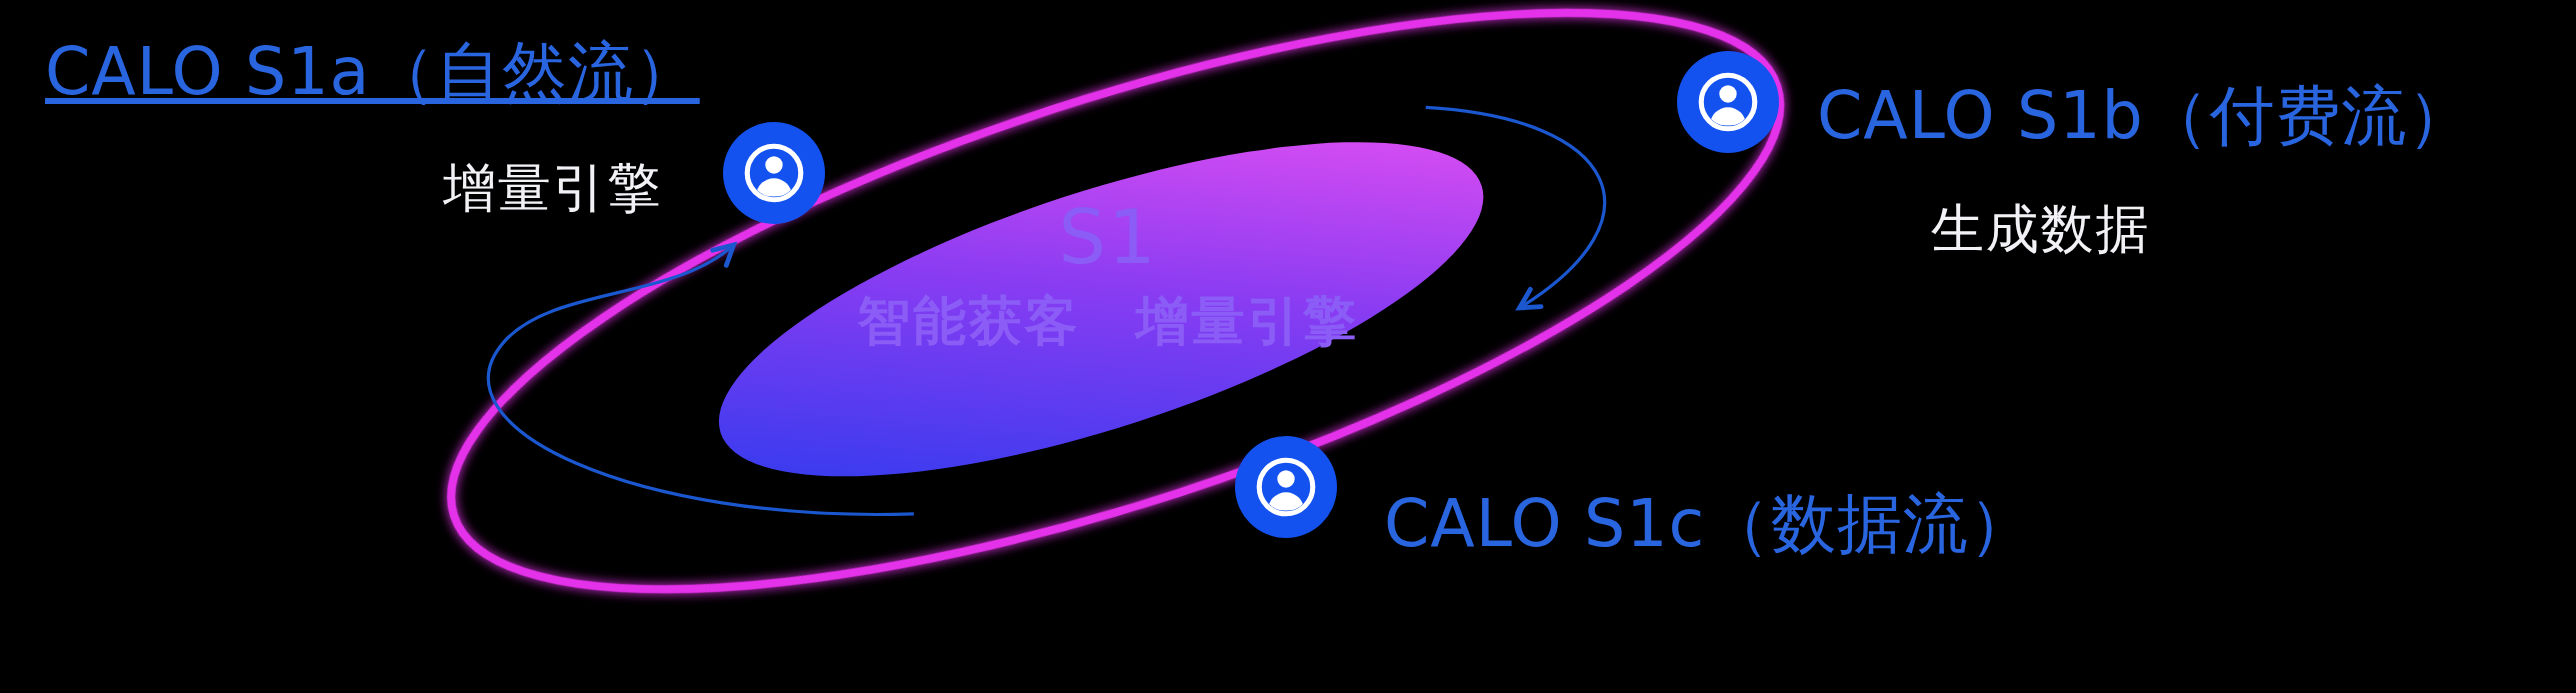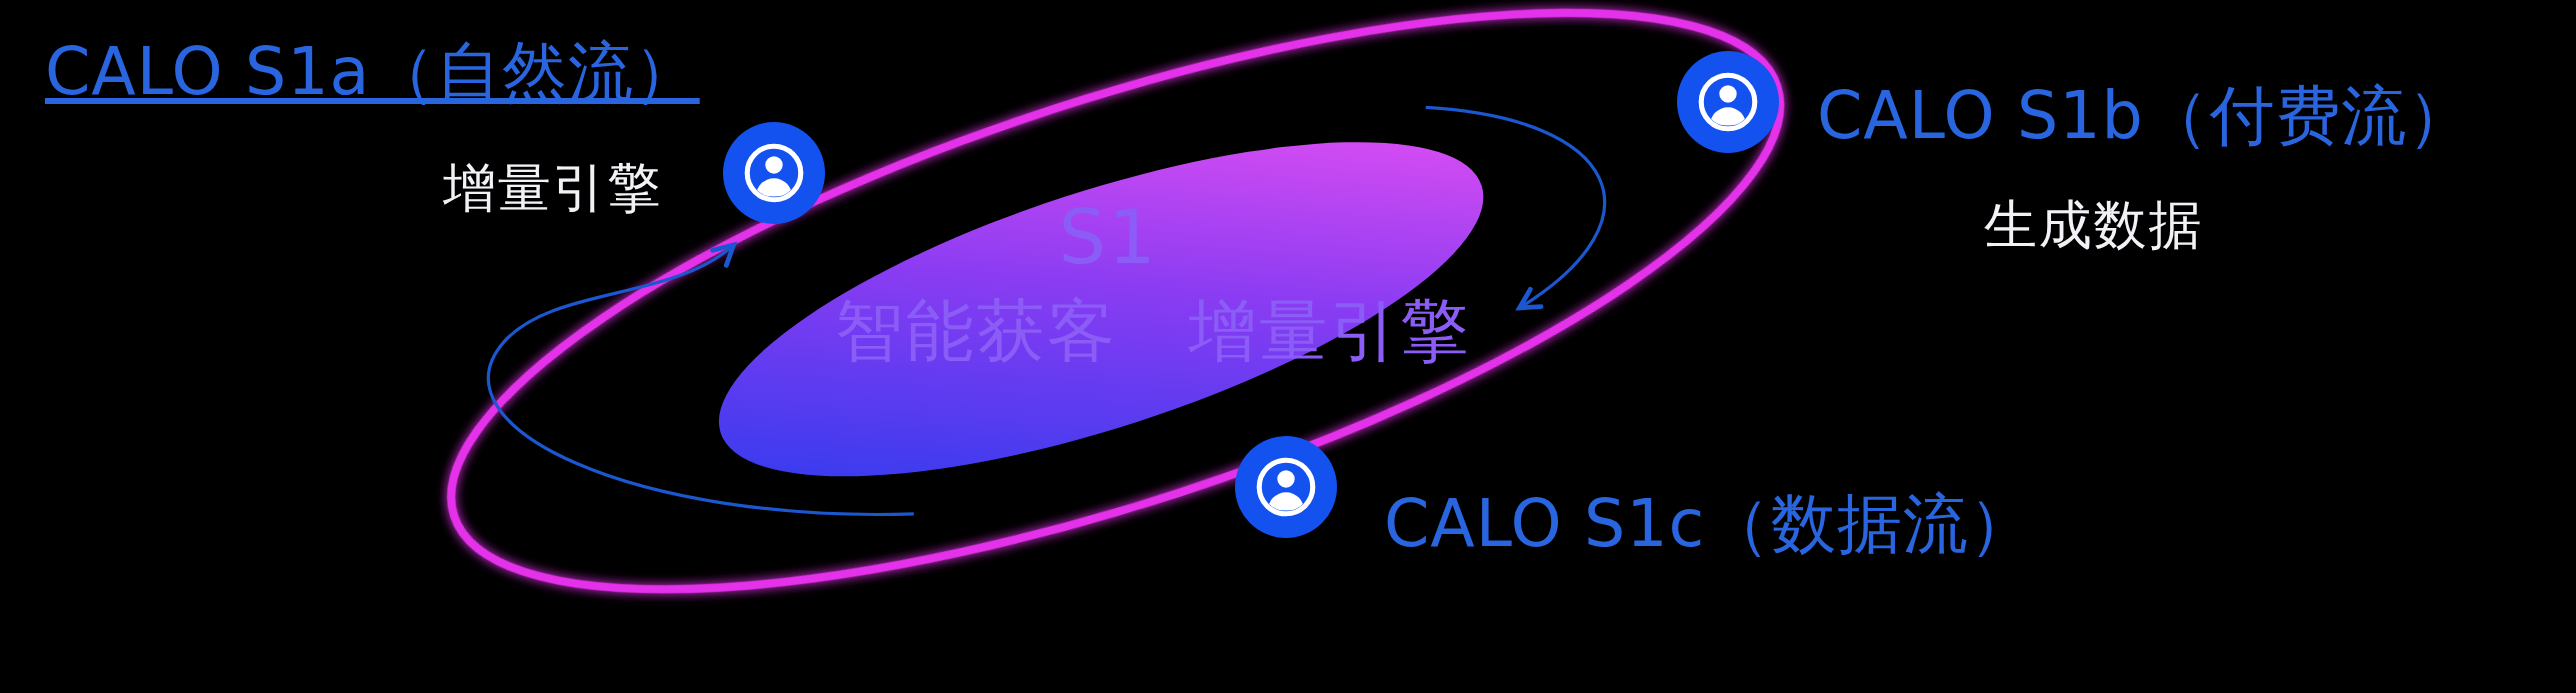--- a/index.html
+++ b/index.html
@@ -50,34 +50,34 @@
     text-align: center;
     color: #8b5cf6;
   }
   .core-title {
     font-size: 75px;
     font-weight: 500;
     line-height: 1;
     letter-spacing: 1.8px;
   }
   .core-subtitle {
-    font-size: 68px;
-    font-weight: 400;
+    font-size: 53px;
+    font-weight: 700;
     margin-top: 11px;
     letter-spacing: 2.7px;
     white-space: pre;
   }
   
   .icon-s1a { left: 723px; top: 122px; }
   .icon-s1b { left: 1677px; top: 51px; }
   .icon-s1c { left: 1235px; top: 436px; }
   .label-s1a { left: 45px;   top: 36px; text-decoration: underline; }
   .sub-s1a   { left: 443px;  top: 159px; }
   .label-s1b { left: 1817px; top: 80px; }
-  .sub-s1b   { left: 1984px; top: 200px; font-family: Liberation Mono, monospace; }
+  .sub-s1b   { left: 1931px; top: 200px; }
   .label-s1c { left: 1384px; top: 488px; }
   .sub-s1c   { left: 1428px; top: 596px; }
 </style>
 </head>
 <body>
 
 <div class="stage">
 
   <svg class="layer" viewBox="0 0 2833 763" aria-hidden="true">
     <defs>

